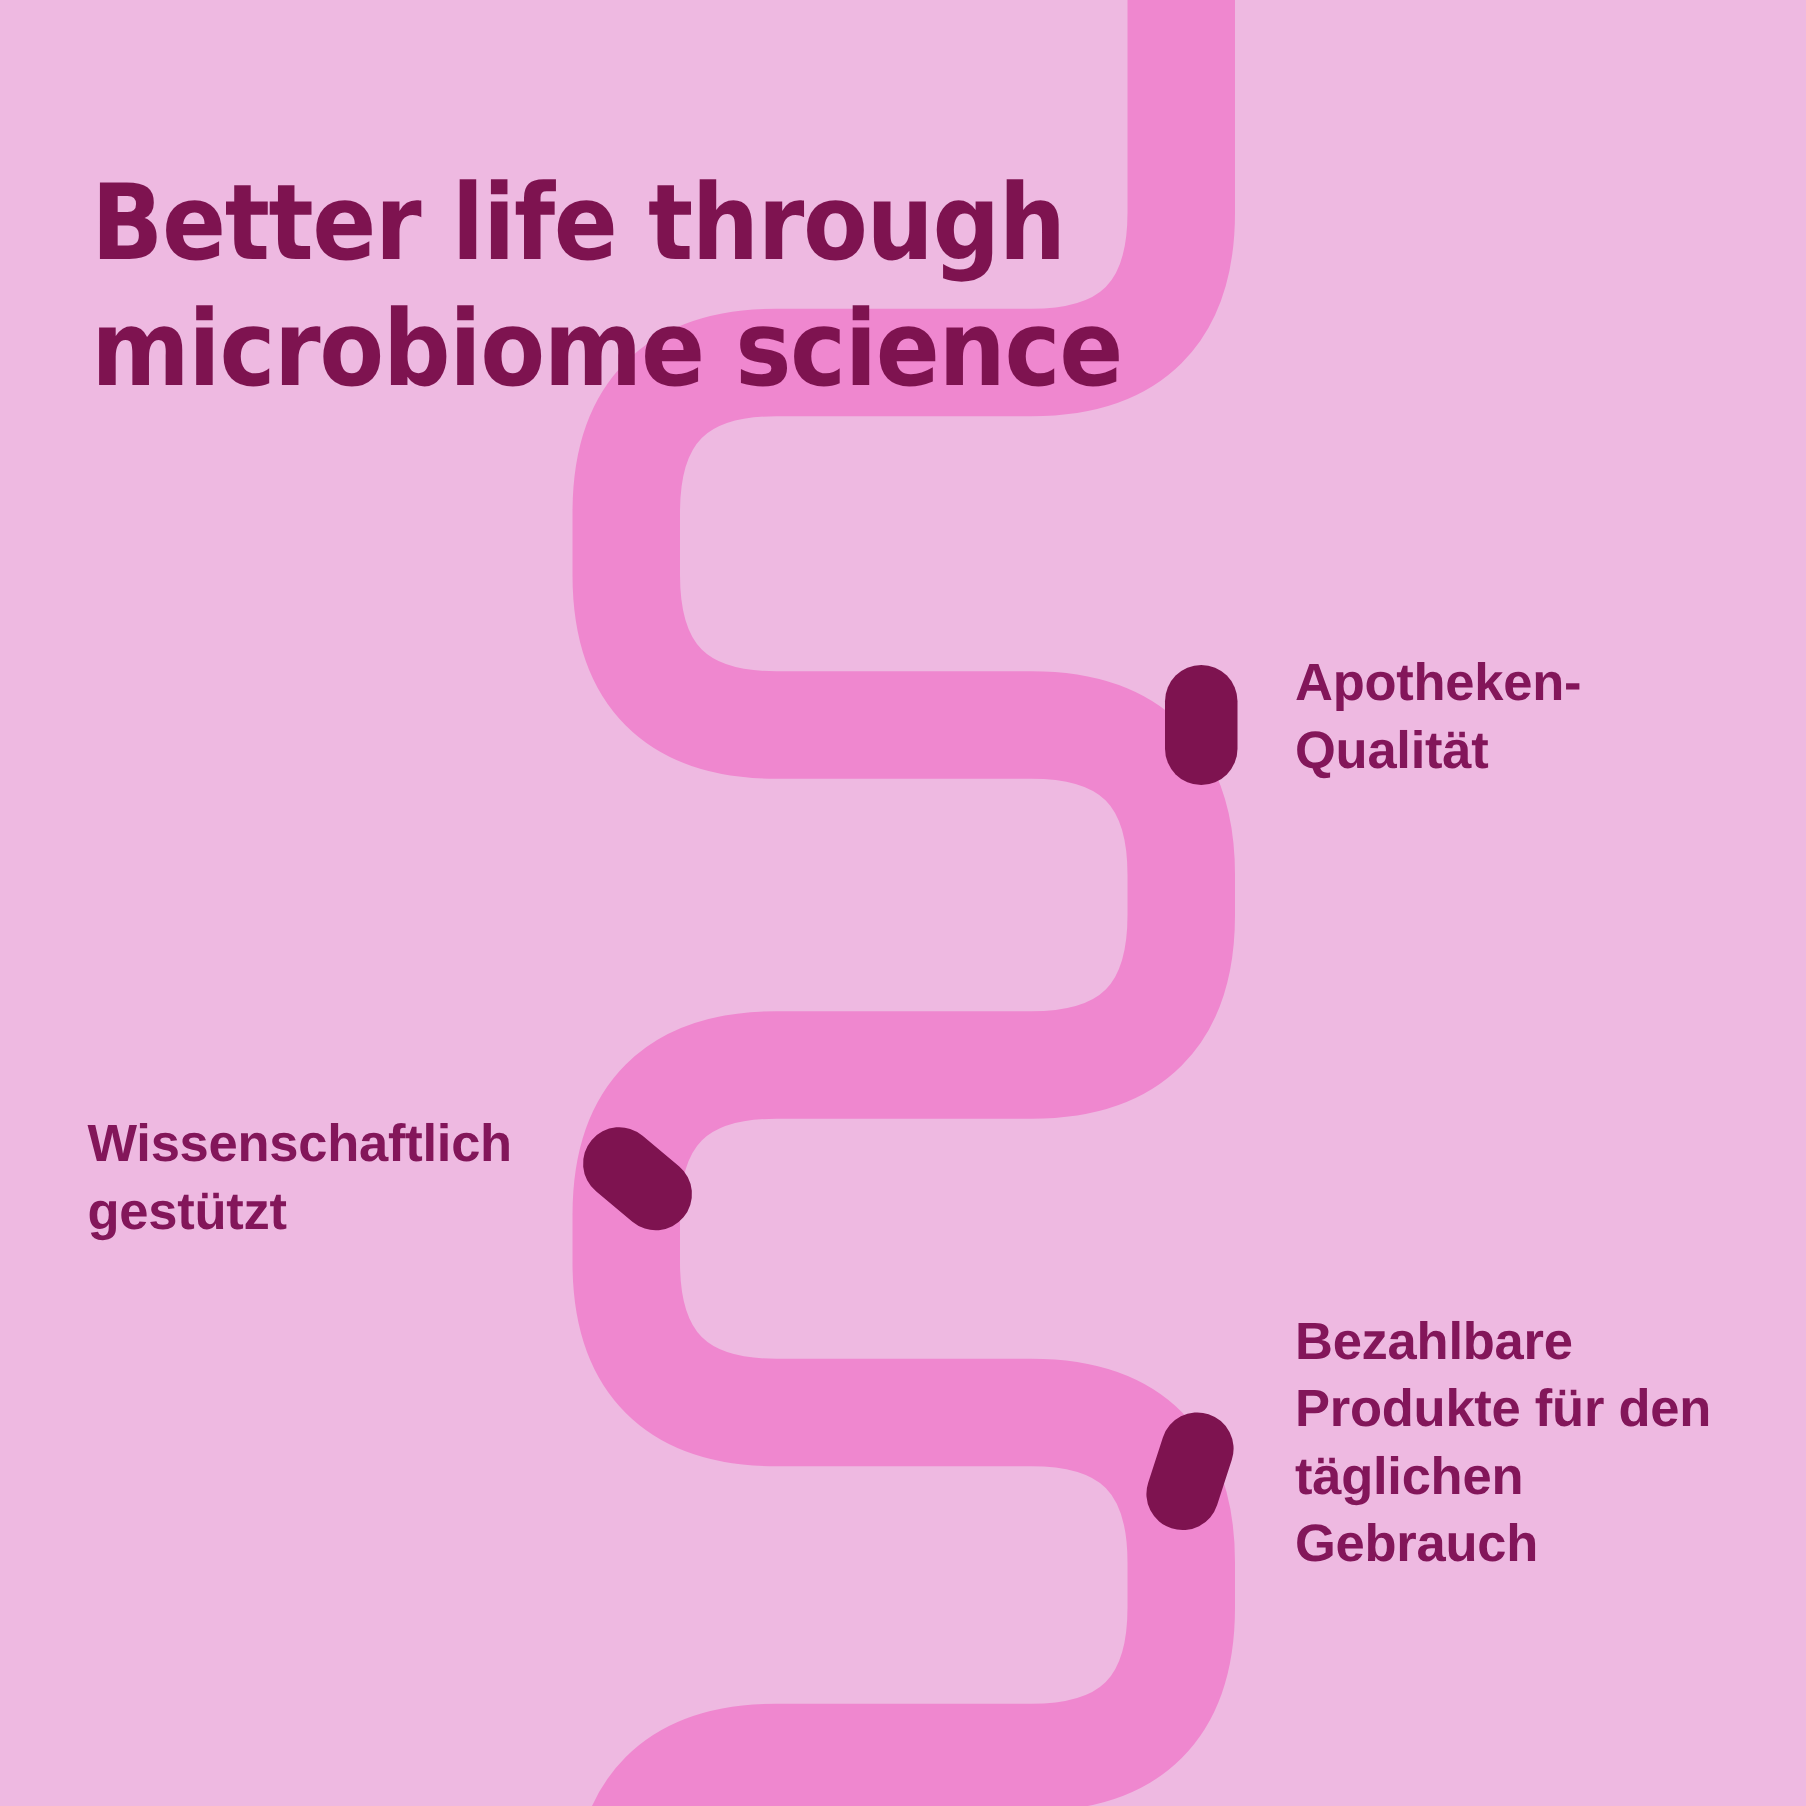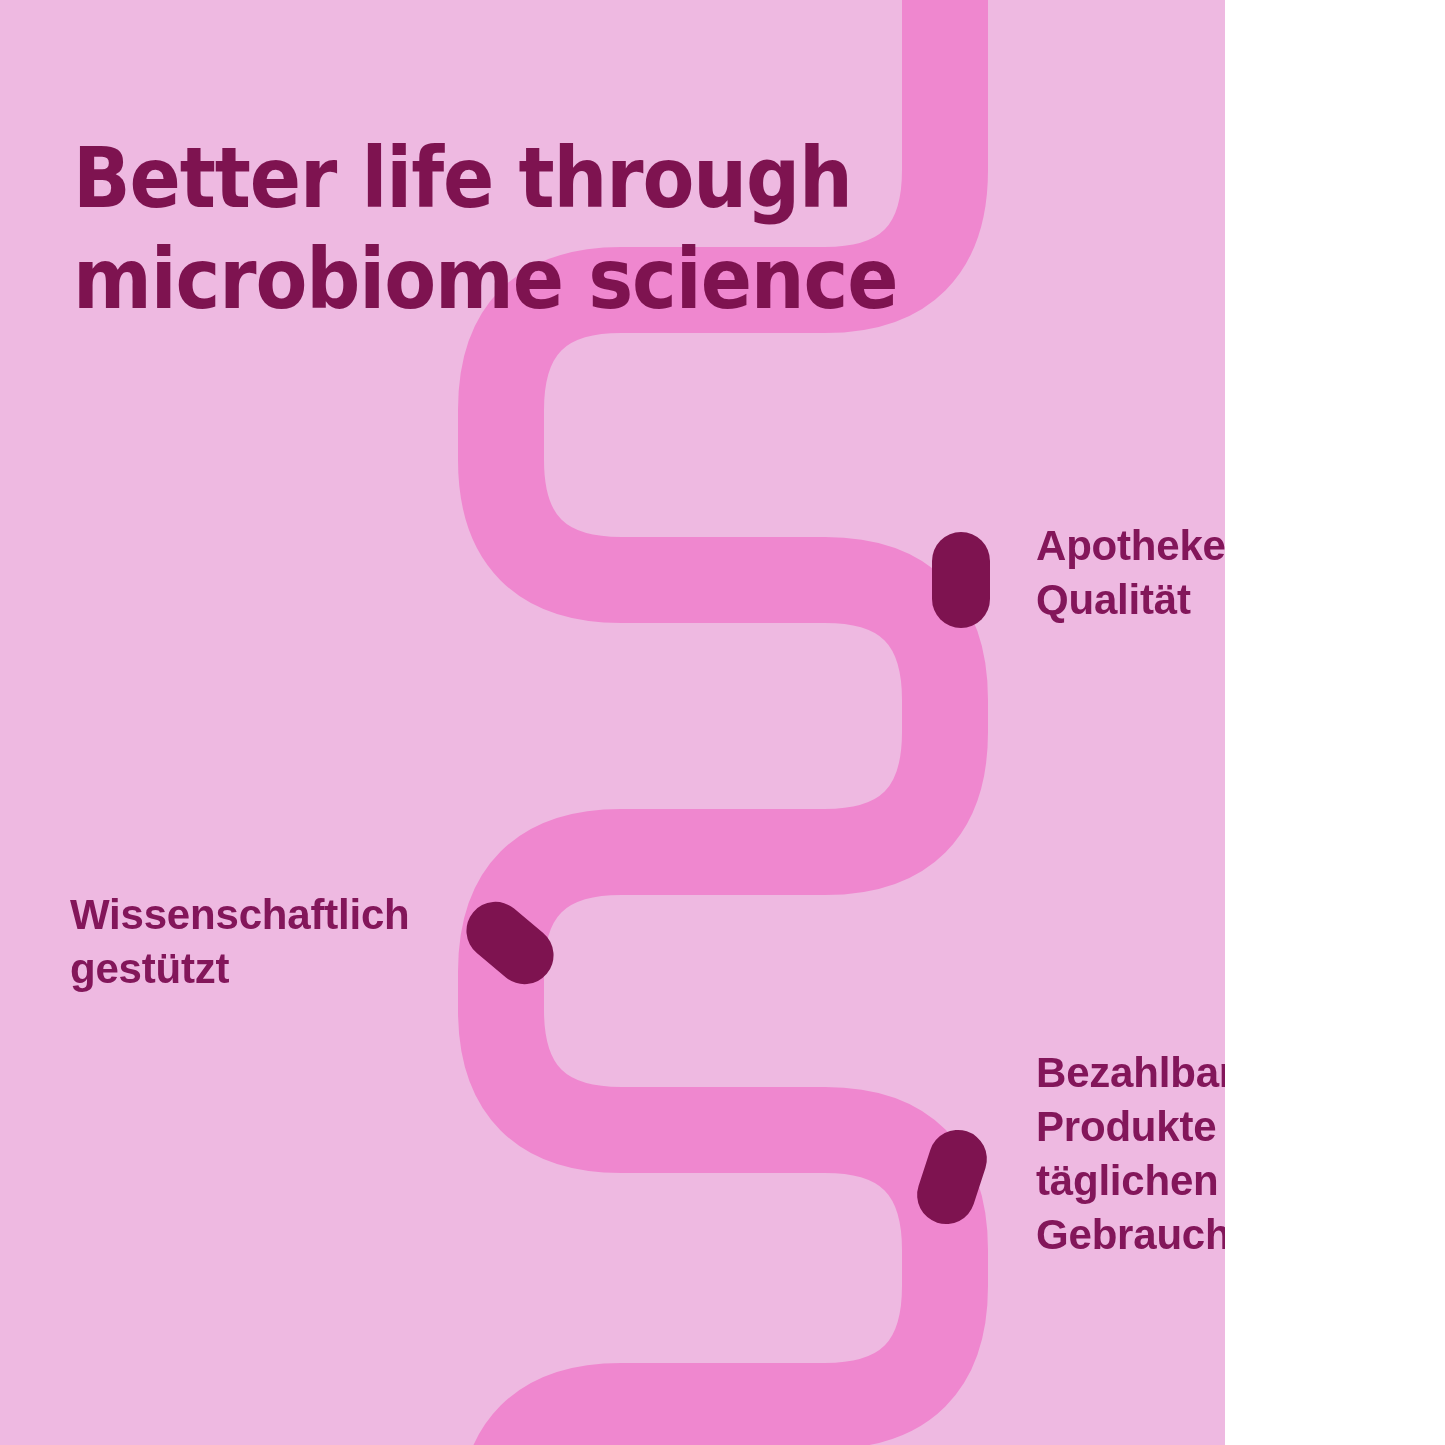--- a/index.html
+++ b/index.html
@@ -3,21 +3,21 @@
 <meta charset="utf-8">
 <title>Better life through microbiome science</title>
 <style>
   html, body {
     margin: 0;
     padding: 0;
     background: #ffffff;
   }
   #poster {
     position: relative;
-    width: 1225px;
+    width: 1445px;
     height: 1445px;
     overflow: hidden;
     font-family: "Liberation Sans", sans-serif;
     -webkit-font-smoothing: antialiased;
   }
   #poster-bg {
     position: absolute;
     inset: 0;
     background: #eeb9e1;
   }

